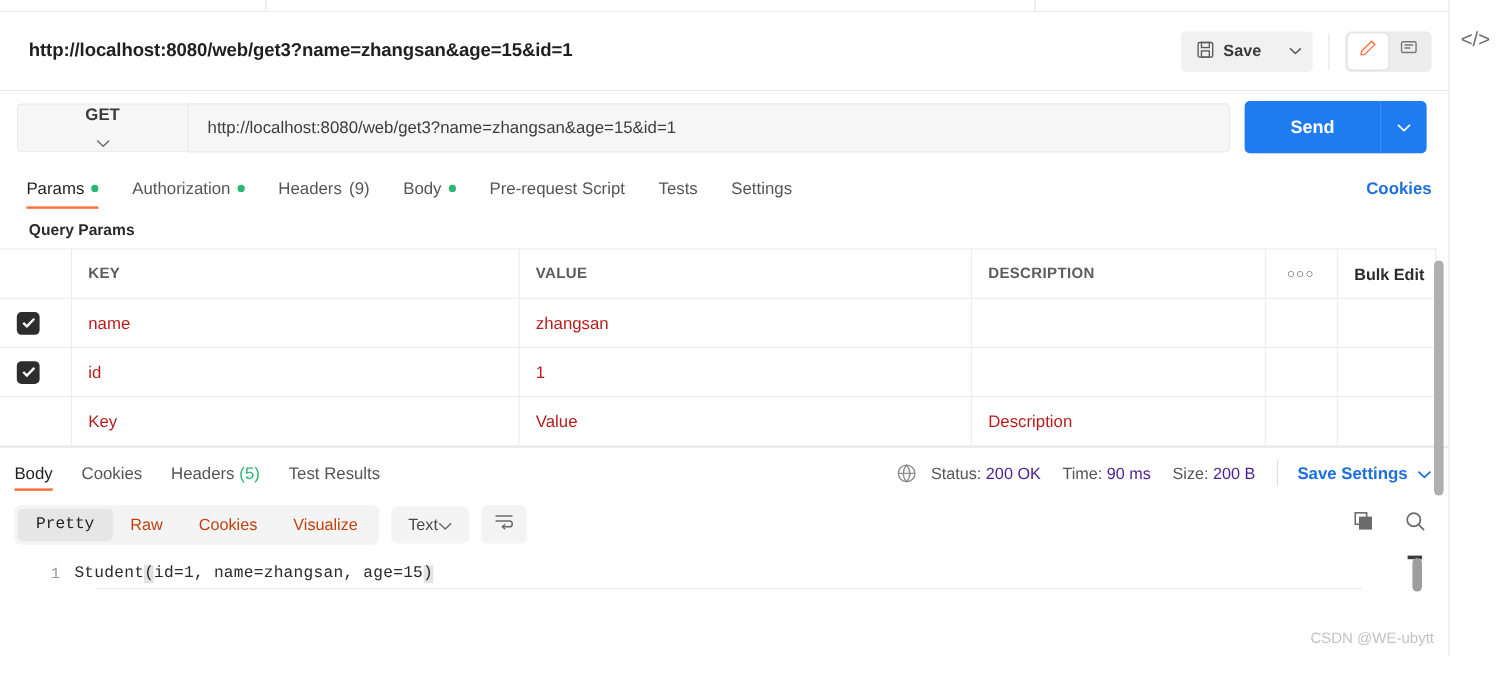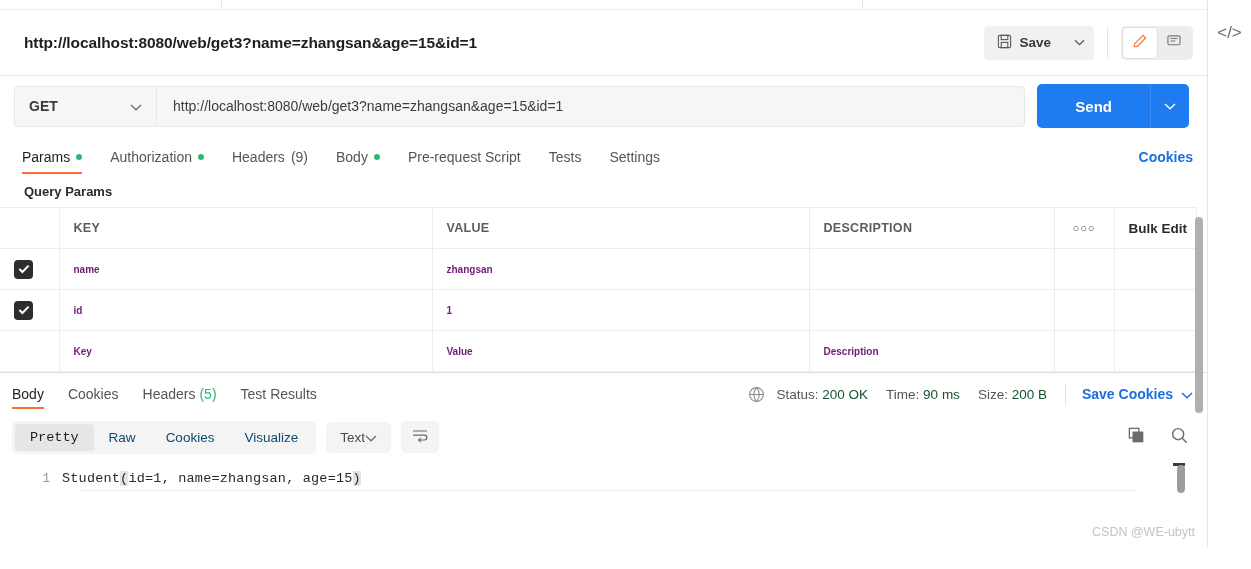--- a/index.html
+++ b/index.html
@@ -58,21 +58,21 @@
   .vdiv { width:1px; background:#e4e4e4; height: 30px; margin: 0 13px; align-self:center;}
   .icon-pair { display:flex; align-items:stretch; background:#ededed; border-radius:5px; padding:2px; }
   .icon-box { width:34px; height:30px; display:flex; align-items:center; justify-content:center; border-radius:4px; cursor:pointer;}
   .icon-box.active { background:#fff; box-shadow: 0 0 0 1px #e0e0e0; }
 
   
   .urlbar { height: 60px; display:flex; align-items:center; padding: 0 18px 0 14px; box-sizing:border-box; background:#fff;}
   .method {
     width: 142px; height: 41px; background:#f6f6f6; border:1px solid #e8e8e8; border-right:none;
     border-radius: 4px 0 0 4px; display:flex; align-items:center; justify-content:space-between;
-    padding: 0 14px; box-sizing:border-box; font-size:14px; font-weight:bold; color:#3a3a3a; cursor:pointer;
+    padding: 0 14px; box-sizing:border-box; font-size:14px; font-weight:bold; color:#3a3a3a; cursor:pointer;flex-direction:column;
   }
   .urlinput {
     flex: 1; height: 41px; background:#f6f6f6; border:1px solid #e8e8e8;
     border-radius: 0 4px 4px 0; display:flex; align-items:center; padding: 0 16px; box-sizing:border-box;
     font-size: 14px; color: #3d3d3d;
   }
   .send-group { display:flex; margin-left: 12px; border-radius:5px; overflow:hidden; }
   .send-btn { background:#1e7bf0; color:#fff; font-size:15px; font-weight:bold; padding: 0 38px; height:44px; display:flex; align-items:center; cursor:pointer;}
   .send-caret { background:#1e7bf0; width:38px; height:44px; display:flex; align-items:center; justify-content:center; color:#fff; font-size:12px; cursor:pointer; border-left:1px solid #3b8cf4;}
 
@@ -82,22 +82,22 @@
   .rtab.active { color:#1f1f1f; }
   .rtab.active::after { content:""; position:absolute; left:0; right:0; bottom:0; height:2px; background:#ff6c37; }
   .gdot { width:6px; height:6px; border-radius:50%; background:#2bb673; display:inline-block;}
   .cookies-link { margin-left:auto; font-size:14px; color:#1c6fe0; font-weight:bold; padding-bottom:9px; cursor:pointer;}
 
   
   .qp-label { font-size:13px; font-weight:bold; color:#2b2b2b; padding: 10px 0 8px 24px; }
   .table-wrap { position:relative; flex: 0 0 auto; }
   table.params { width: 1196px; border-collapse: collapse; table-layout: fixed; }
   table.params th, table.params td {
-    border: 1px solid #ededed; border-left: none; height: 41px; font-size:10px; font-weight:bold; text-align:left;
-    padding: 0 0 0 14px; box-sizing: border-box; color:#701a75;
+    border: 1px solid #ededed; border-left: none; height: 41px; font-size:14px; font-weight:normal; text-align:left;
+    padding: 0 0 0 14px; box-sizing: border-box; color:#b91c1c;
   }
   table.params th { color:#5c5c5c; font-size:12.5px; font-weight:bold; letter-spacing:.3px; }
   table.params th.bulk { color:#2b2b2b; font-size:13.5px; font-weight:bold; text-align:left; padding-left:14px; letter-spacing:0;}
   table.params th.dots { text-align:center; padding:0; }
   .col-cb { width: 59px; }
   .col-key { width: 373px; }
   .col-val { width: 377px; }
   .col-desc { width: 245px; }
   .col-dots { width: 60px; }
   .col-bulk { width: 82px; }
@@ -118,28 +118,28 @@
   
   .resp-divider { height:1px; background:#e0e0e0; }
   .resptabs { display:flex; align-items:center; height: 42px; padding: 0 14px 0 12px; box-sizing:border-box;}
   .rstab { font-size:14px; color:#555; margin-right: 24px; padding-bottom: 0; cursor:pointer; position:relative; height:42px; display:flex; align-items:center;}
   .rstab.active { color:#1f1f1f; }
   .rstab.active::after { content:""; position:absolute; left:0; right:0; bottom:6px; height:2px; background:#ff6c37; }
   .hcount { color:#2bb673; margin-left:4px;}
   .meta { margin-left:auto; display:flex; align-items:center; gap:0; font-size:13.5px; color:#555;}
   .meta .globe { margin-right: 12px; display:flex; align-items:center; color:#7a7a7a;}
   .meta .mitem { margin-right: 18px; }
-  .meta .mval { color:#14532d; }
+  .meta .mval { color:#4c1d95; }
   .meta .mdiv { width:1px; height:22px; background:#e0e0e0; margin-right: 16px; }
   .saveresp { color:#1c6fe0; font-weight:bold; font-size:14px; display:flex; align-items:center; gap:8px; cursor:pointer;}
 
   
   .bodybar { display:flex; align-items:center; height: 44px; padding: 0 14px 0 12px; box-sizing:border-box; gap:10px;}
   .seg { display:flex; background:#f4f4f4; border-radius:5px; padding:3px; }
-  .seg div { font-size:13.5px; color:#0c4a6e; padding: 6px 15px; border-radius:4px; cursor:pointer;}
+  .seg div { font-size:13.5px; color:#c2410c; padding: 6px 15px; border-radius:4px; cursor:pointer;}
   .seg div.active { background:#e6e6e6; color:#222;font-family:Liberation Mono, monospace; }
   .fmt { display:flex; align-items:center; background:#f4f4f4; border-radius:5px; padding: 8px 14px; font-size:13.5px; color:#4a4a4a; cursor:pointer;}
   .wrapbtn { width:38px; height:32px; background:#f4f4f4; border-radius:5px; display:flex; align-items:center; justify-content:center; cursor:pointer;}
   .bodybar .spacer { flex:1; }
   .bodybar .tool { color:#6b6b6b; cursor:pointer; display:flex; align-items:center;}
 
   
   .code {
     position:relative; flex:1; padding-top: 8px; box-sizing:border-box; overflow:hidden;
     font-family: "Liberation Mono", monospace; font-size: 13.5px;
@@ -355,21 +355,21 @@
         <span class="mitem">
           <span>Time:</span>
           <span class="mval">90 ms</span>
         </span>
         <span class="mitem">
           <span>Size:</span>
           <span class="mval">200 B</span>
         </span>
         <span class="mdiv"></span>
         <span class="saveresp">
-          <span>Save Cookies</span>
+          <span>Save Settings</span>
           <span>
             <svg width="12" height="7" viewBox="0 0 12 7" fill="none" stroke="#1c6fe0" stroke-width="1.5">
                 <path d="M1 1 L6 5.8 L11 1"></path>
               </svg>
           </span>
         </span>
       </div>
     </div>
 
     <div class="bodybar">

